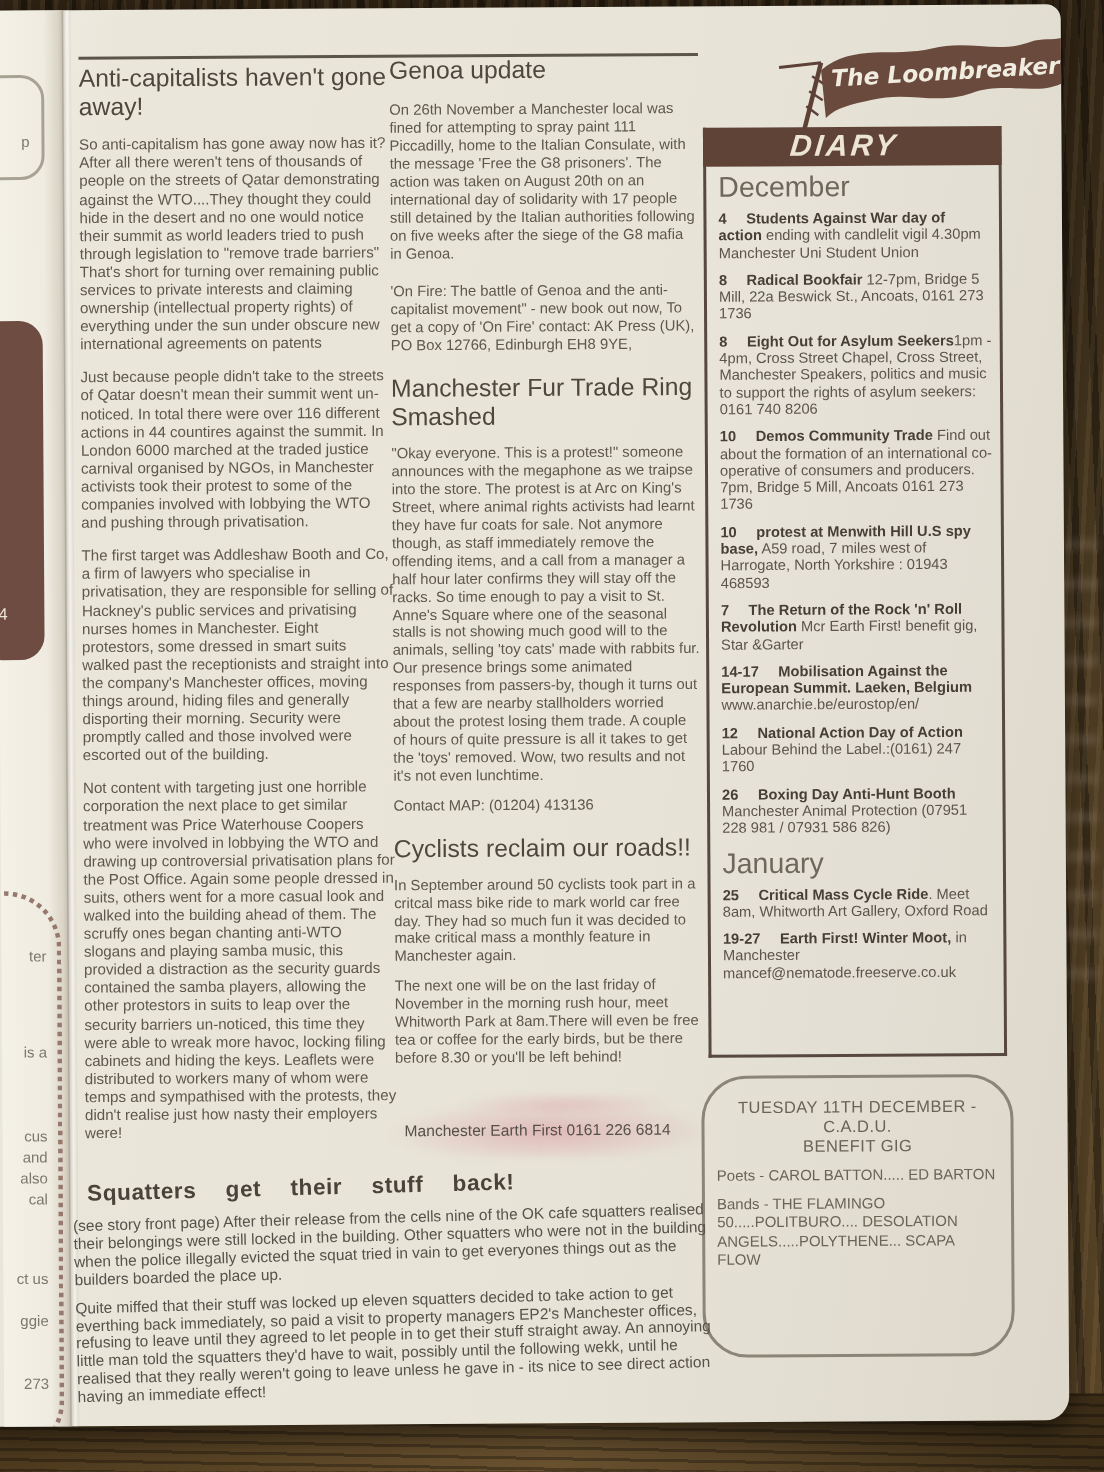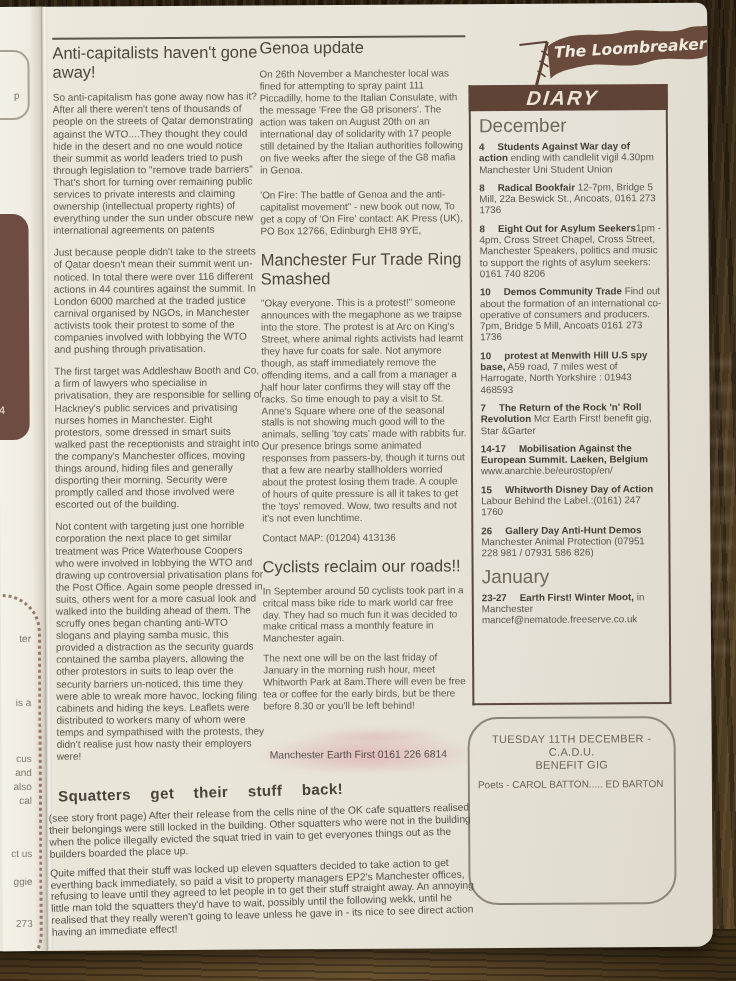--- a/index.html
+++ b/index.html
@@ -149,21 +149,21 @@
       <h1 class="art second">Manchester Fur Trade Ring Smashed</h1>
       <div>
 
       <p class="tight">"Okay everyone. This is a protest!" someone announces with the megaphone as we traipse into the store. The protest is at Arc on King's Street, where animal rights activists had learnt they have fur coats for sale. Not anymore though, as staff immediately remove the offending items, and a call from a manager a half hour later confirms they will stay off the racks. So time enough to pay a visit to St. Anne's Square where one of the seasonal stalls is not showing much good will to the animals, selling 'toy cats' made with rabbits fur. Our presence brings some animated responses from passers-by, though it turns out that a few are nearby stallholders worried about the protest losing them trade. A couple of hours of quite pressure is all it takes to get the 'toys' removed. Wow, two results and not it's not even lunchtime.</p>
         </div>
       <p class="contact-line">Contact MAP: (01204) 413136</p>
       <h1 class="art cyc">Cyclists reclaim our roads!!</h1>
       <div>
 
       <p class="tight">In September around 50 cyclists took part in a critcal mass bike ride to mark world car free day.  They had so much fun it was decided to make critical mass a monthly feature in Manchester again.</p>
-          <p class="tight">The next one will be on the last friday of January in the morning rush hour, meet Whitworth Park at 8am.There will even be free tea or coffee for the early birds, but be there before 8.30 or you'll be left behind!</p>
+          <p class="tight">The next one will be on the last friday of November in the morning rush hour, meet Whitworth Park at 8am.There will even be free tea or coffee for the early birds, but be there before 8.30 or you'll be left behind!</p>
         </div>
     </div>
 
     <div class="pink1"></div>
     <div class="pink2"></div>
     <div class="ef-line">Manchester Earth First 0161 226 6814</div>
 
     <svg class="flag" viewBox="0 0 198 84">
       <path d="M2,26 L30,23" stroke="#5d4136" stroke-width="2" fill="none"></path>
       <path d="M30,23 L18,70" stroke="#5d4136" stroke-width="3" fill="none"></path>
@@ -188,39 +188,41 @@
 
 
             <p class="entry"><b class="day">10</b><b class="t">Demos Community Trade</b><span> Find out about the formation of an international co-operative of consumers and producers. 7pm, Bridge 5 Mill, Ancoats  0161 273 1736</span></p>
 
             <p class="entry"><b class="day">10</b><b class="t">protest at Menwith Hill U.S spy base,</b><span> A59 road, 7 miles west of Harrogate, North Yorkshire : 01943 468593</span></p>
 
             <p class="entry"><b class="day">7</b><b class="t">The Return of the Rock 'n' Roll Revolution</b><span> Mcr Earth First! benefit gig, Star &amp;Garter</span></p>
 
             <p class="entry"><b class="day">14-17</b><b class="t">Mobilisation Against the European Summit.  Laeken, Belgium</b><span> www.anarchie.be/eurostop/en/</span></p>
 
-            <p class="entry"><b class="day">15</b><b class="t">Whitworth Disney Day of Action</b><span> Labour Behind the Label.:(0161) 247 1760</span></p>
-
-            <p class="entry"><b class="day">26</b><b class="t">Gallery Day Anti-Hunt Demos</b><span> Manchester Animal Protection (07951 228 981 / 07931 586 826)</span></p>
+            <p class="entry"><b class="day">12</b><b class="t">National Action Day of Action</b><span> Labour Behind the Label.:(0161) 247 1760</span></p>
+
+            <p class="entry"><b class="day">26</b><b class="t">Boxing Day Anti-Hunt Booth</b><span> Manchester Animal Protection (07951 228 981 / 07931 586 826)</span></p>
           </div>
         <div class="month">January</div>
         <div>
 
-
-            <p class="entry"><b class="day">23-27</b><b class="t">Earth First! Winter Moot,</b><span> in Manchester mancef@nematode.freeserve.co.uk</span></p>
+            <p class="entry"><b class="day">25</b><b class="t">Critical Mass Cycle Ride</b><span>. Meet 8am, Whitworth Art Gallery, Oxford Road</span></p>
+
+            <p class="entry"><b class="day">19-27</b><b class="t">Earth First! Winter Moot,</b><span> in Manchester mancef@nematode.freeserve.co.uk</span></p>
           </div>
       </div>
     </div>
 
     <div class="gig">
       <div class="t">TUESDAY 11TH DECEMBER - C.A.D.U.</div>
       <div class="t">BENEFIT GIG</div>
       <div>
 
           <p>Poets - CAROL BATTON..... ED BARTON</p>
+          <p>Bands - THE FLAMINGO 50.....POLITBURO....  DESOLATION ANGELS.....POLYTHENE...  SCAPA FLOW</p>
         </div>
     </div>
 
     <div class="squat">
       <h2>Squatters get their stuff back!</h2>
       <div>
 
       <p>(see story front page) After their release from the cells nine of the OK cafe squatters realised their belongings were still locked in the building.  Other squatters who were not in the building when the police illegally evicted the squat tried in vain to get everyones things out as the builders boarded the place up.</p>
           <p>Quite miffed that their stuff was locked up eleven squatters decided to take action to get everthing back immediately, so paid a visit to property managers EP2's Manchester offices, refusing to leave until they agreed to let people in to get their stuff straight away.  An annoying little man told the squatters they'd have to wait, possibly until the following wekk, until he realised that they really weren't going to leave unless he gave in - its nice to see direct action having an immediate effect!</p>
         </div>

